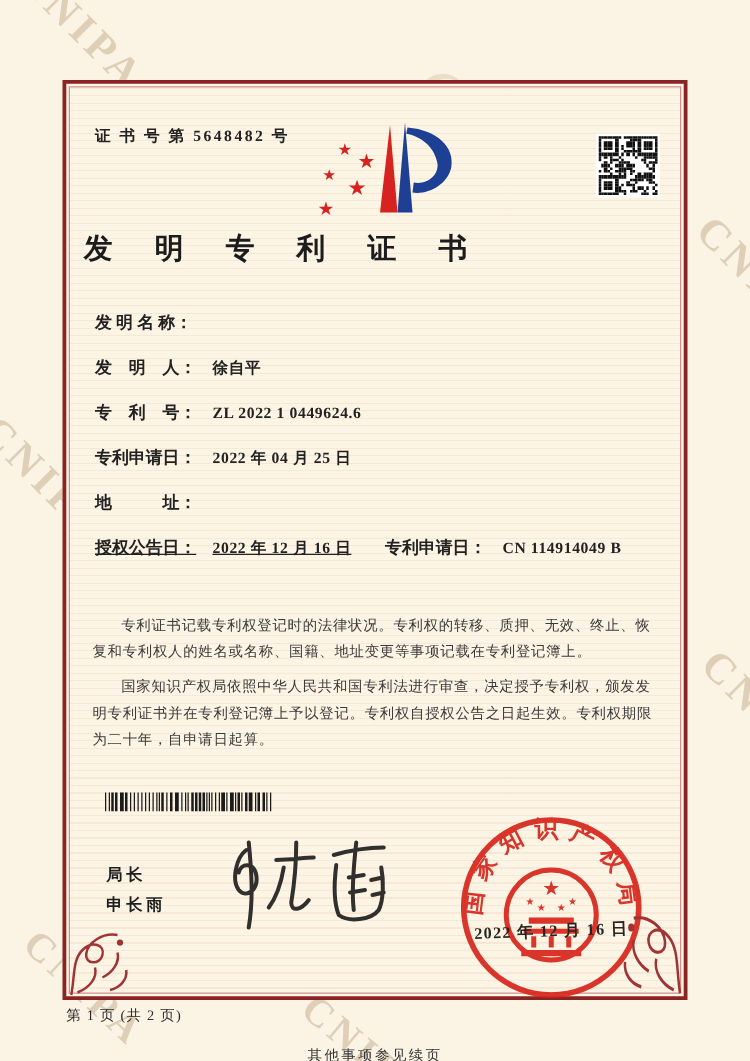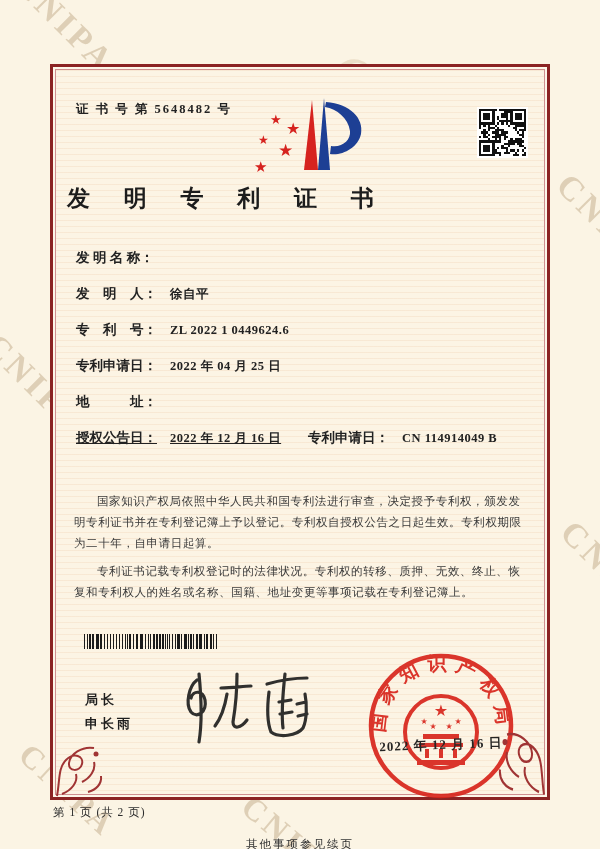--- a/index.html
+++ b/index.html
@@ -559,22 +559,22 @@
           <span class="fval">2022 年 12 月 16 日</span>
         </span>
         <span class="pair">
           <span class="flab">专利申请日：</span>
           <span class="fval">CN 114914049 B</span>
         </span>
       </div>
     </div>
 
     <div class="paras">
+      <p>专利证书记载专利权登记时的法律状况。专利权的转移、质押、无效、终止、恢复和专利权人的姓名或名称、国籍、地址变更等事项记载在专利登记簿上。</p>
       <p>国家知识产权局依照中华人民共和国专利法进行审查，决定授予专利权，颁发发明专利证书并在专利登记簿上予以登记。专利权自授权公告之日起生效。专利权期限为二十年，自申请日起算。</p>
-      <p>专利证书记载专利权登记时的法律状况。专利权的转移、质押、无效、终止、恢复和专利权人的姓名或名称、国籍、地址变更等事项记载在专利登记簿上。</p>
     </div>
 
     <div class="barcode">
         <div class="bar" style="width: 1px; margin-right: 2px;"></div>
         <div class="bar" style="width: 1px; margin-right: 1px;"></div>
         <div class="bar" style="width: 2px; margin-right: 1px;"></div>
         <div class="bar" style="width: 2px; margin-right: 2px;"></div>
         <div class="bar" style="width: 3px; margin-right: 1px;"></div>
         <div class="bar" style="width: 2px; margin-right: 2px;"></div>
         <div class="bar" style="width: 1px; margin-right: 2px;"></div>

